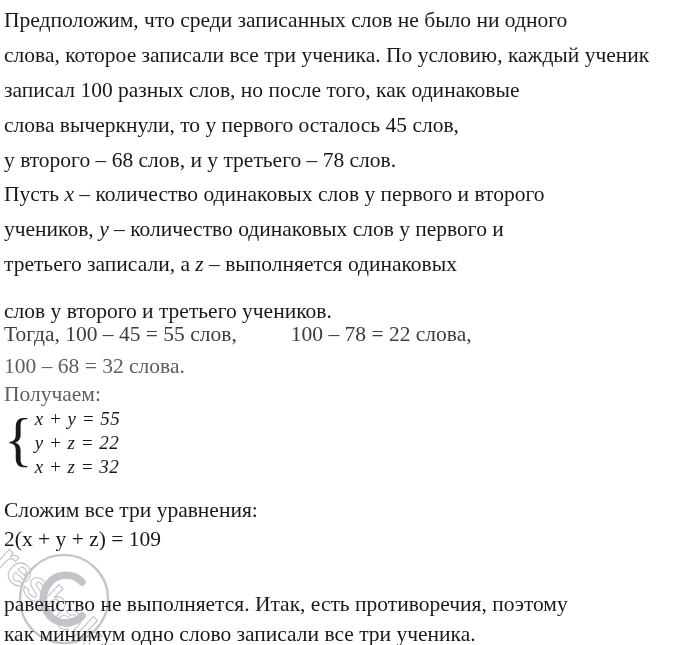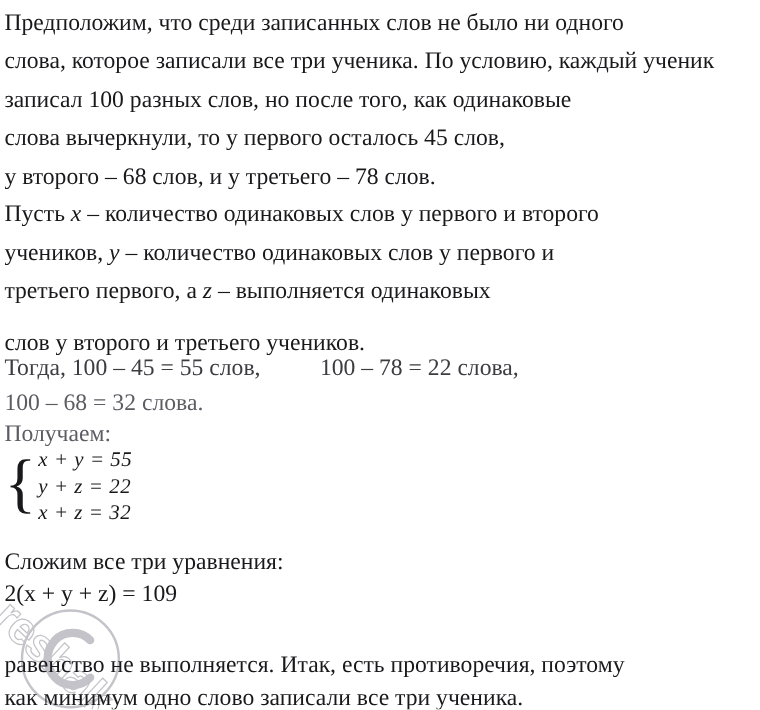--- a/index.html
+++ b/index.html
@@ -136,21 +136,21 @@
 
     <div class="line" style="top:180px;">
       <span>Пусть </span><span class="var">x</span><span> – количество одинаковых слов у первого и второго</span>
     </div>
 
     <div class="line" style="top:215px;">
       <span>учеников, </span><span class="var">y</span><span> – количество одинаковых слов у первого и</span>
     </div>
 
     <div class="line" style="top:250px;">
-      <span>третьего первого, а </span><span class="var">z</span><span> – выполняется одинаковых</span>
+      <span>третьего записали, а </span><span class="var">z</span><span> – выполняется одинаковых</span>
     </div>
 
     <div class="line" style="top:285px;margin-top:12px;">слов у второго и третьего учеников.</div>
 
     <div class="line fade-1" style="top:320px;">
       <span>Тогда, 100 – 45 = 55 слов,</span><span class="gap-wide"></span><span>100 – 78 = 22 слова,</span>
     </div>
 
     <div class="line fade-2" style="top:352px;">100 – 68 = 32 слова.</div>
 

